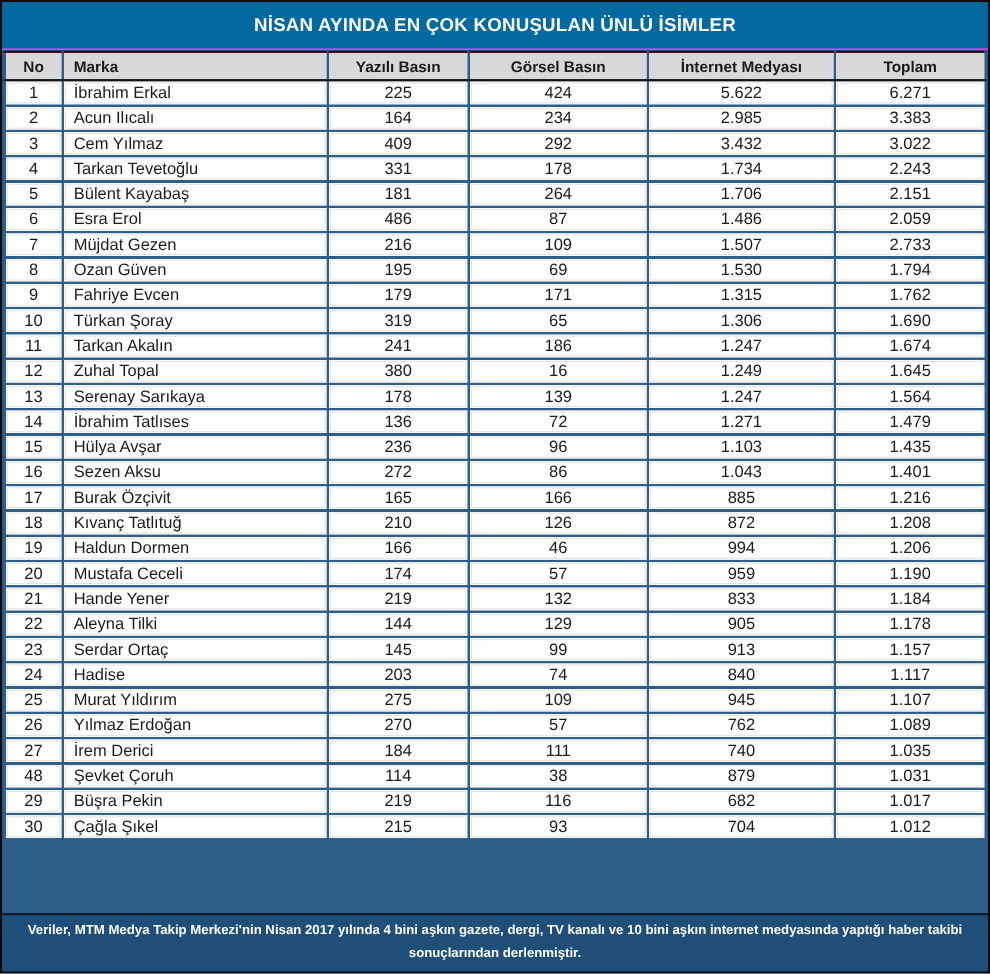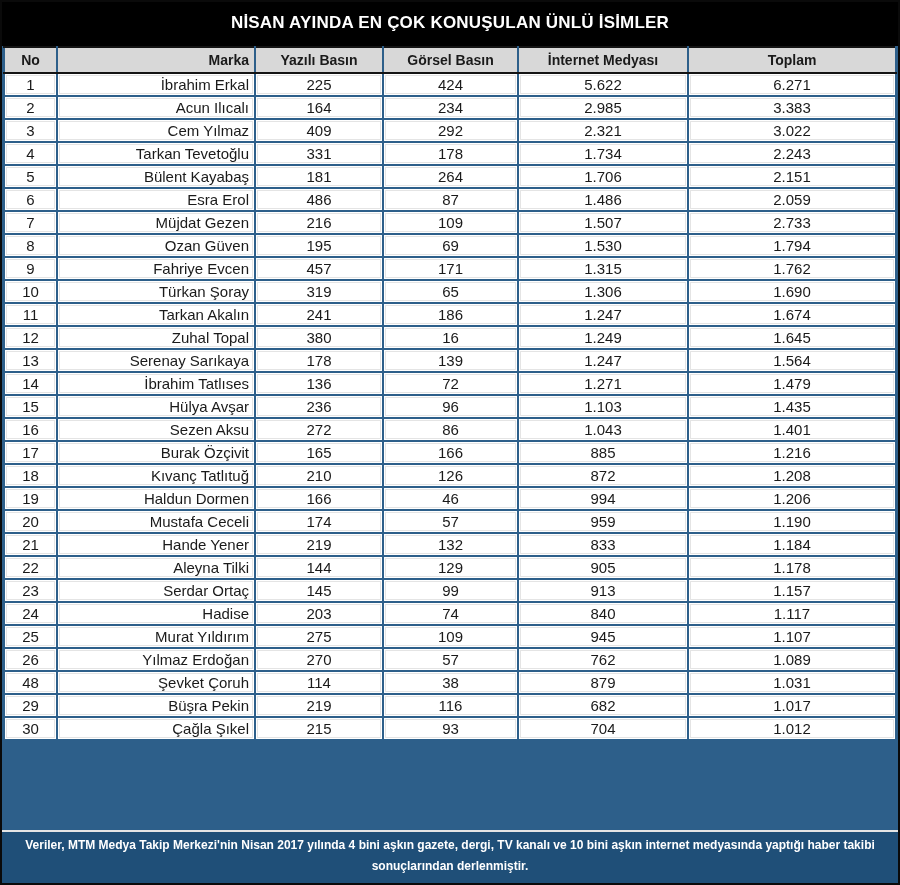--- a/index.html
+++ b/index.html
@@ -9,22 +9,22 @@
     background: #ffffff;
   }
   .frame {
     width: 900px; height: 885px;
     background: #1F4F78;
     border: 2px solid #0a0a0a;
     display: flex; flex-direction: column;
   }
   .title-bar {
     height: 44px; flex: 0 0 44px;
-    background: #000000;
-    border-bottom: 2px solid #000000;
+    background: #0369a1;
+    border-bottom: 2px solid #d946ef;
     display: flex; align-items: center; justify-content: center;
   }
   .title-bar h1 {
     color: #ffffff; font-size: 17px; font-weight: bold; letter-spacing: 0.2px;
   }
   .table-wrap {
     flex: 1 1 auto;
     background: #2D5F8A;
     padding: 0 1px;
   }
@@ -52,29 +52,29 @@
     font-size: 15px;
     height: 23px;
     border: 2px solid #2D5F8A;
     padding: 0 5px;
     white-space: nowrap;
     overflow: hidden;
     outline: 1px solid #e4e4e4;
     outline-offset: -3px;
   }
   .col0 { width: 53px;  text-align: center; }
-  .col1 { width: 198px; text-align: right; padding-left: 9px; }
+  .col1 { width: 241px; text-align: left; padding-left: 9px; }
   .col2 { width: 128px; text-align: center; margin-left: 23px; }
-  .col3 { width: 135px; text-align: center; }
+  .col3 { width: 163px; text-align: center; }
   .col4 { width: 170px; text-align: center; }
   .col5 { text-align: center; }
   .footer {
     flex: 0 0 53px;
     background: #1F4F78;
-    border-top: 2px solid #e5e5e5;
+    border-top: 2px solid #0f172a;
     color: #ffffff;
     font-size: 12px; font-weight: bold;
     line-height: 1.7;
     display: flex; align-items: center; justify-content: center;
     text-align: center;
     padding: 2px 12px 6px 12px;
   }
   .footer p { max-width: 876px; }
 </style>
 </head>
@@ -113,21 +113,21 @@
             <td class="col2">164</td>
             <td class="col3">234</td>
             <td class="col4">2.985</td>
             <td class="col5">3.383</td>
           </tr>
           <tr>
             <td class="col0">3</td>
             <td class="col1">Cem Yılmaz</td>
             <td class="col2">409</td>
             <td class="col3">292</td>
-            <td class="col4">2.321</td>
+            <td class="col4">3.432</td>
             <td class="col5">3.022</td>
           </tr>
           <tr>
             <td class="col0">4</td>
             <td class="col1">Tarkan Tevetoğlu</td>
             <td class="col2">331</td>
             <td class="col3">178</td>
             <td class="col4">1.734</td>
             <td class="col5">2.243</td>
           </tr>
@@ -159,21 +159,21 @@
             <td class="col0">8</td>
             <td class="col1">Ozan Güven</td>
             <td class="col2">195</td>
             <td class="col3">69</td>
             <td class="col4">1.530</td>
             <td class="col5">1.794</td>
           </tr>
           <tr>
             <td class="col0">9</td>
             <td class="col1">Fahriye Evcen</td>
-            <td class="col2">457</td>
+            <td class="col2">179</td>
             <td class="col3">171</td>
             <td class="col4">1.315</td>
             <td class="col5">1.762</td>
           </tr>
           <tr>
             <td class="col0">10</td>
             <td class="col1">Türkan Şoray</td>
             <td class="col2">319</td>
             <td class="col3">65</td>
             <td class="col4">1.306</td>
@@ -301,20 +301,28 @@
           </tr>
           <tr>
             <td class="col0">26</td>
             <td class="col1">Yılmaz Erdoğan</td>
             <td class="col2">270</td>
             <td class="col3">57</td>
             <td class="col4">762</td>
             <td class="col5">1.089</td>
           </tr>
           <tr>
+            <td class="col0">27</td>
+            <td class="col1">İrem Derici</td>
+            <td class="col2">184</td>
+            <td class="col3">111</td>
+            <td class="col4">740</td>
+            <td class="col5">1.035</td>
+          </tr>
+          <tr>
             <td class="col0">48</td>
             <td class="col1">Şevket Çoruh</td>
             <td class="col2">114</td>
             <td class="col3">38</td>
             <td class="col4">879</td>
             <td class="col5">1.031</td>
           </tr>
           <tr>
             <td class="col0">29</td>
             <td class="col1">Büşra Pekin</td>

